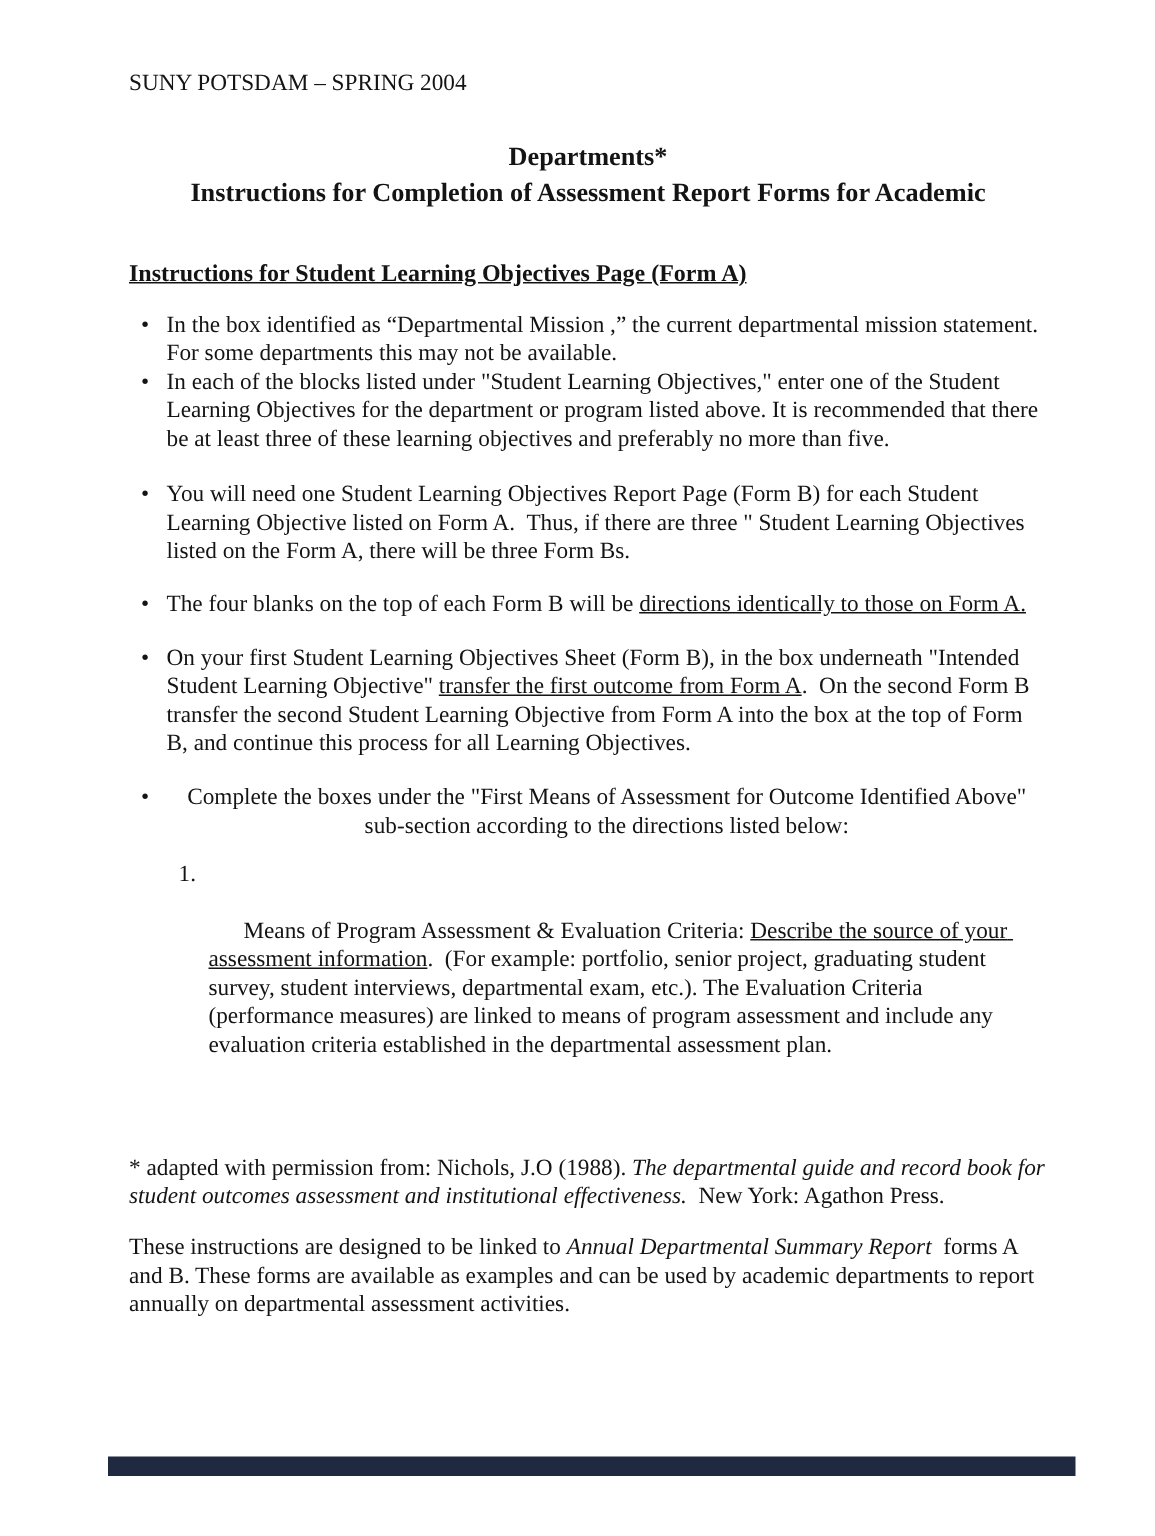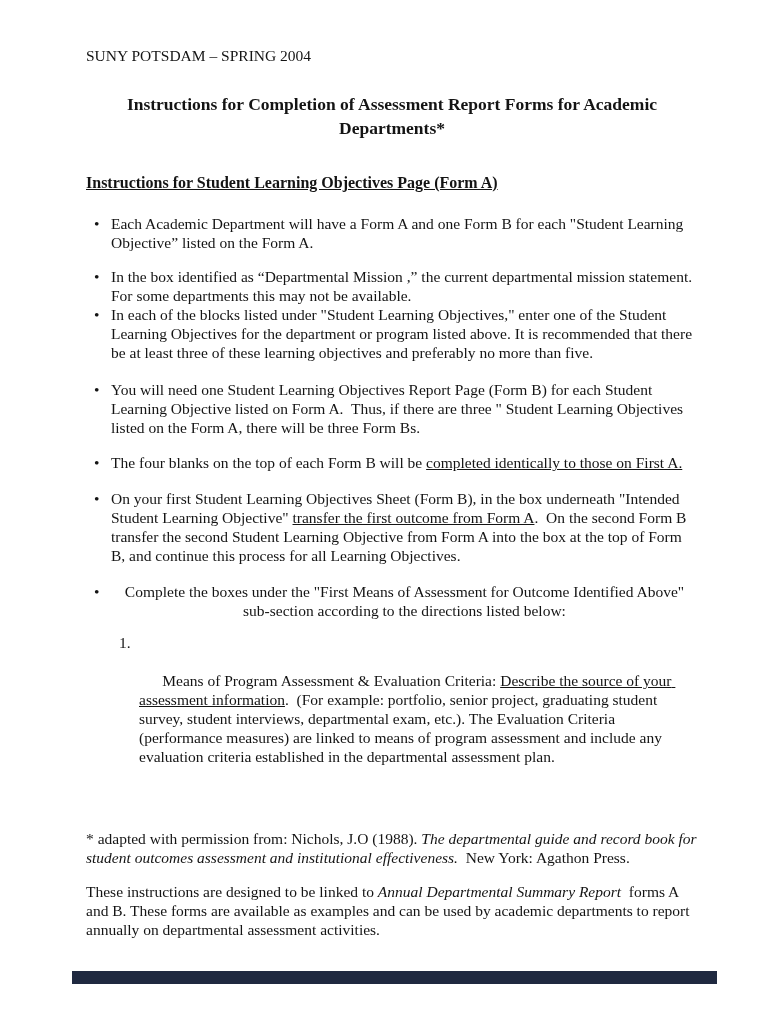--- a/index.html
+++ b/index.html
@@ -89,33 +89,32 @@
 </style>
 </head>
 <body>
 
 <div class="page">
   <div class="column">
 
     <div class="para doc-header">SUNY POTSDAM – SPRING 2004</div>
 
     <div class="doc-title">
+      <div>Departments*</div>
       <div>Instructions for Completion of Assessment Report Forms for Academic</div>
-      <div>Departments*</div>
     </div>
 
     <div class="section-heading heading-a">Instructions for Student Learning Objectives Page (Form A)</div>
 
-    <div class="para bullet mt-b1"><span class="normal">Each Academic Department will have a Form A and one Form B for each "Student Learning Objective” listed on the Form A.</span></div>
     <div class="para bullet mt-b2"><span class="normal">In the box identified as “Departmental Mission ,” the current departmental mission statement. For some departments this may not be available.</span></div>
     <div class="para bullet mt-b3"><span class="normal">In each of the blocks listed under "Student Learning Objectives," enter one of the Student Learning Objectives for the department or program listed above. It is recommended that there be at least three of these learning objectives and preferably no more than five.</span></div>
 
 
     <div class="para bullet mt-b4"><span class="normal">You will need one Student Learning Objectives Report Page (Form B) for each Student Learning Objective listed on Form A.  Thus, if there are three " Student Learning Objectives listed on the Form A, there will be three Form Bs.</span></div>
-    <div class="para bullet mt-b5"><span class="normal">The four blanks on the top of each Form B will be </span><span class="underline">completed identically to those on First A.</span></div>
+    <div class="para bullet mt-b5"><span class="normal">The four blanks on the top of each Form B will be </span><span class="underline">directions identically to those on Form A.</span></div>
     <div class="para bullet mt-b6"><span class="normal">On your first Student Learning Objectives Sheet (Form B), in the box underneath "Intended Student Learning Objective" </span><span class="underline">transfer the first outcome from Form A</span><span class="normal">.  On the second Form B transfer the second Student Learning Objective from Form A into the box at the top of Form B, and continue this process for all Learning Objectives.</span></div>
     <div class="para bullet mt-b7"><span class="normal">Complete the boxes under the "First Means of Assessment for Outcome Identified Above" sub-section according to the directions listed below:</span></div>
 
     <div class="para numbered mt-n1">
       <span class="num">1.</span>
       <span><span class="normal">Means of Program Assessment &amp; Evaluation Criteria: </span><span class="underline">Describe the source of your assessment information</span><span class="normal">.  (For example: portfolio, senior project, graduating student survey, student interviews, departmental exam, etc.). The Evaluation Criteria (performance measures) are linked to means of program assessment and include any evaluation criteria established in the departmental assessment plan.</span></span>
     </div>
 
     <div class="para mt-footnote"><span class="normal">* adapted with permission from: Nichols, J.O (1988). </span><span class="italic">The departmental guide and record book for student outcomes assessment and institutional effectiveness.</span><span class="normal">  New York: Agathon Press.</span></div>
 

